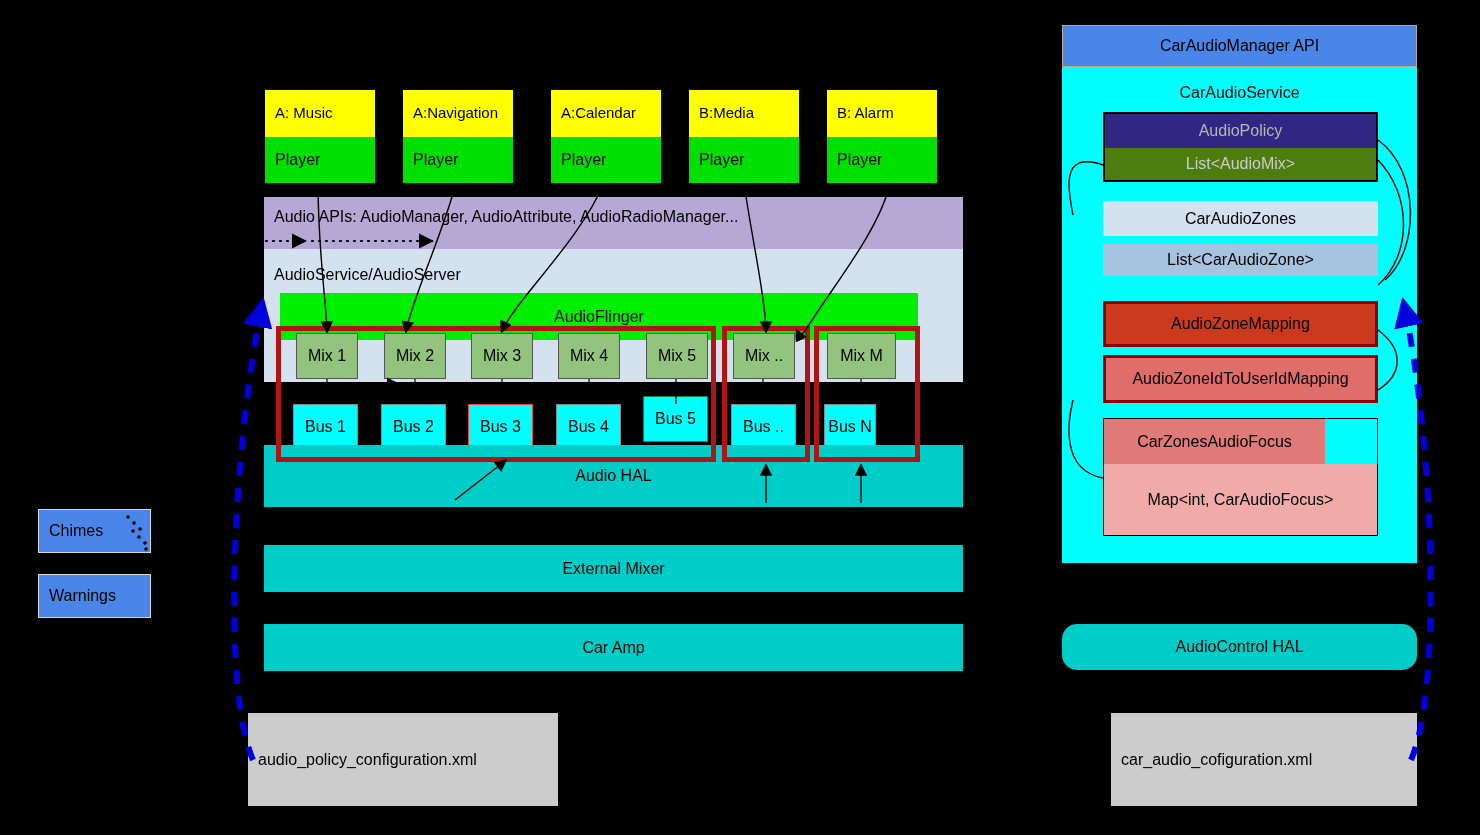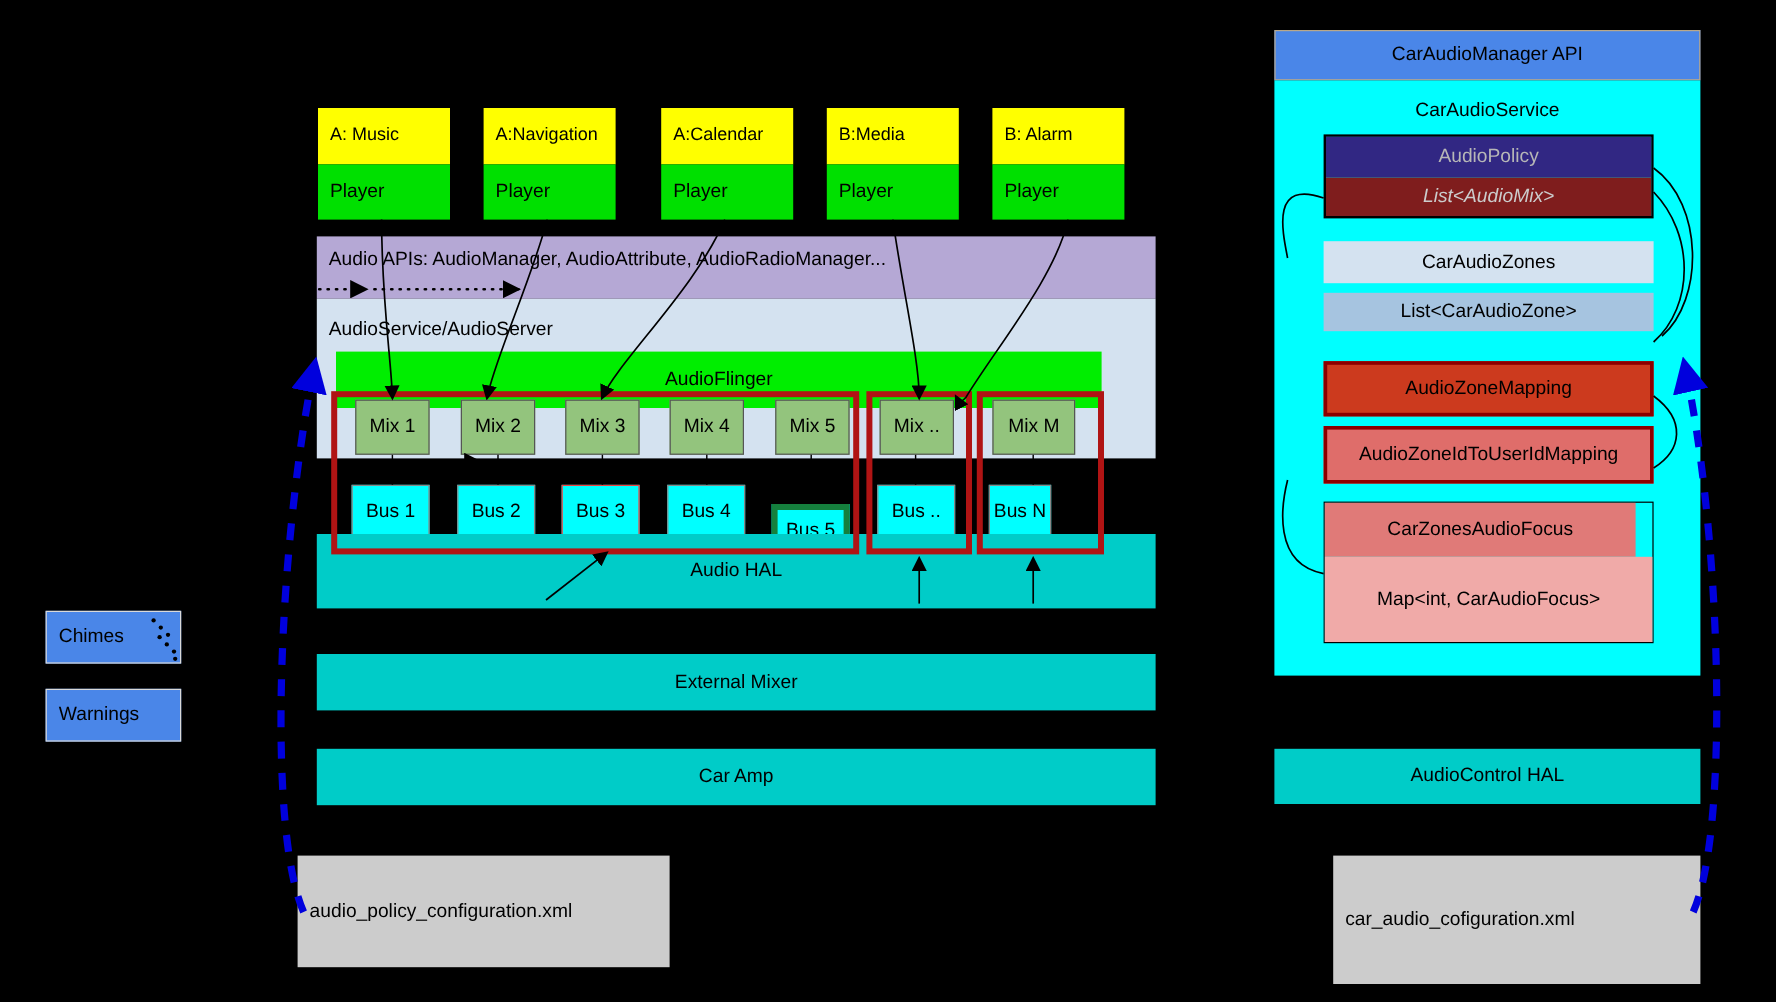--- a/index.html
+++ b/index.html
@@ -46,21 +46,21 @@
   <div class="bx ctr" style="left:471px;top:333px;width:62px;height:46px;background:#93c47d;border:1px solid #555;">Mix 3</div>
   <div class="bx ctr" style="left:558px;top:333px;width:62px;height:46px;background:#93c47d;border:1px solid #555;">Mix 4</div>
   <div class="bx ctr" style="left:646px;top:333px;width:62px;height:46px;background:#93c47d;border:1px solid #555;">Mix 5</div>
   <div class="bx ctr" style="left:733px;top:333px;width:62px;height:46px;background:#93c47d;border:1px solid #555;">Mix ..</div>
   <div class="bx ctr" style="left:827px;top:333px;width:69px;height:46px;background:#93c47d;border:1px solid #555;">Mix M</div>
 
   <div class="bx ctr" style="left:293px;top:404px;width:65px;height:46px;background:#00ffff;border:1px solid #888;">Bus 1</div>
   <div class="bx ctr" style="left:381px;top:404px;width:65px;height:46px;background:#00ffff;border:1px solid #888;">Bus 2</div>
   <div class="bx ctr" style="left:468px;top:404px;width:65px;height:46px;background:#00ffff;border:1px solid #ef4444;">Bus 3</div>
   <div class="bx ctr" style="left:556px;top:404px;width:65px;height:46px;background:#00ffff;border:1px solid #888;">Bus 4</div>
-  <div class="bx ctr" style="left:643px;top:420px;width:65px;height:46px;background:#00ffff;border:5px solid #15803d;">Bus 5</div>
+  <div class="bx ctr" style="left:643px;top:396px;width:65px;height:46px;background:#00ffff;border:1px solid #15803d;">Bus 5</div>
   <div class="bx ctr" style="left:731px;top:404px;width:65px;height:46px;background:#00ffff;border:1px solid #888;">Bus ..</div>
   <div class="bx ctr" style="left:824px;top:404px;width:52px;height:46px;background:#00ffff;border:1px solid #888;">Bus N</div>
 
   <div class="bx ctr" style="left:264px;top:445px;width:699px;height:62px;background:#00ccc8;">Audio HAL</div>
 
   <div class="bx ctr" style="left:264px;top:545px;width:699px;height:47px;background:#00ccc8;">External Mixer</div>
 
   <div class="bx ctr" style="left:264px;top:624px;width:699px;height:47px;background:#00ccc8;">Car Amp</div>
 
   <div style="position:absolute;left:276px;top:326px;width:440px;height:136px;border:5px solid #b01414;box-sizing:border-box;"></div>
@@ -70,36 +70,36 @@
   <div class="bx lft" style="left:38px;top:509px;width:113px;height:44px;background:#4a86e8;border:1px solid #d9d9d9;">Chimes</div>
   <div class="bx lft" style="left:38px;top:574px;width:113px;height:44px;background:#4a86e8;border:1px solid #d9d9d9;">Warnings</div>
 
   <div class="bx ctr" style="left:1062px;top:25px;width:355px;height:42px;background:#4a86e8;border:1px solid #b9a88a;">CarAudioManager API</div>
 
   <div style="position:absolute;left:1062px;top:67px;width:355px;height:496px;background:#00ffff;"></div>
   <div class="bx ctr" style="left:1062px;top:80px;width:355px;height:26px;background:transparent;">CarAudioService</div>
 
   <div style="position:absolute;left:1103px;top:112px;width:275px;height:70px;border:2px solid #000;box-sizing:border-box;"></div>
   <div class="bx ctr" style="left:1105px;top:114px;width:271px;height:34px;background:#312783;color:#b7b7b7;">AudioPolicy</div>
-  <div class="bx ctr" style="left:1105px;top:148px;width:271px;height:32px;background:#7f1d1d;color:#cccccc;font-style:italic;">List&lt;AudioMix&gt;</div>
+  <div class="bx ctr" style="left:1105px;top:148px;width:271px;height:32px;background:#4d7c0f;color:#cccccc;">List&lt;AudioMix&gt;</div>
 
   <div class="bx ctr" style="left:1103px;top:201px;width:275px;height:35px;background:#d4e2f0;">CarAudioZones</div>
   <div class="bx ctr" style="left:1103px;top:244px;width:275px;height:32px;background:#a6c4e0;">List&lt;CarAudioZone&gt;</div>
 
   <div class="bx ctr" style="left:1103px;top:301px;width:275px;height:46px;background:#cc3a1e;border:3px solid #8b0000;">AudioZoneMapping</div>
   <div class="bx ctr" style="left:1103px;top:355px;width:275px;height:48px;background:#df6d6a;border:3px solid #8b0000;">AudioZoneIdToUserIdMapping</div>
 
   <div style="position:absolute;left:1103px;top:418px;width:275px;height:118px;border:1px solid #000;box-sizing:border-box;"></div>
-  <div class="bx ctr" style="left:1104px;top:419px;width:259px;height:45px;background:#e07a78;">CarZonesAudioFocus</div>
+  <div class="bx ctr" style="left:1104px;top:419px;width:221px;height:45px;background:#e07a78;">CarZonesAudioFocus</div>
   <div class="bx ctr" style="left:1104px;top:464px;width:273px;height:71px;background:#f0aaa8;">Map&lt;int, CarAudioFocus&gt;</div>
 
-  <div class="bx ctr" style="left:1062px;top:624px;width:355px;height:46px;background:#00ccc8;">AudioControl HAL</div>
+  <div class="bx ctr" style="left:1062px;top:624px;width:355px;height:46px;background:#00ccc8;border-radius:15px;">AudioControl HAL</div>
 
   <div class="bx lft" style="left:248px;top:713px;width:310px;height:93px;background:#cccccc;">audio_policy_configuration.xml</div>
-  <div class="bx lft" style="left:1111px;top:713px;width:306px;height:107px;background:#cccccc;">car_audio_cofiguration.xml</div>
+  <div class="bx lft" style="left:1111px;top:713px;width:306px;height:93px;background:#cccccc;">car_audio_cofiguration.xml</div>
 
   <svg class="ov" viewBox="0 0 1480 835">
     <defs>
       <marker id="ah" markerWidth="9" markerHeight="9" refX="7" refY="4.5" orient="auto">
         <path d="M0,0 L9,4.5 L0,9 z" fill="#000"></path>
       </marker>
       <marker id="ahd" markerWidth="7" markerHeight="7" refX="6" refY="3.5" orient="auto">
         <path d="M0,0 L7,3.5 L0,7 z" fill="#000"></path>
       </marker>
       <marker id="ahb" markerWidth="5" markerHeight="5" refX="4.5" refY="2.5" orient="auto">

